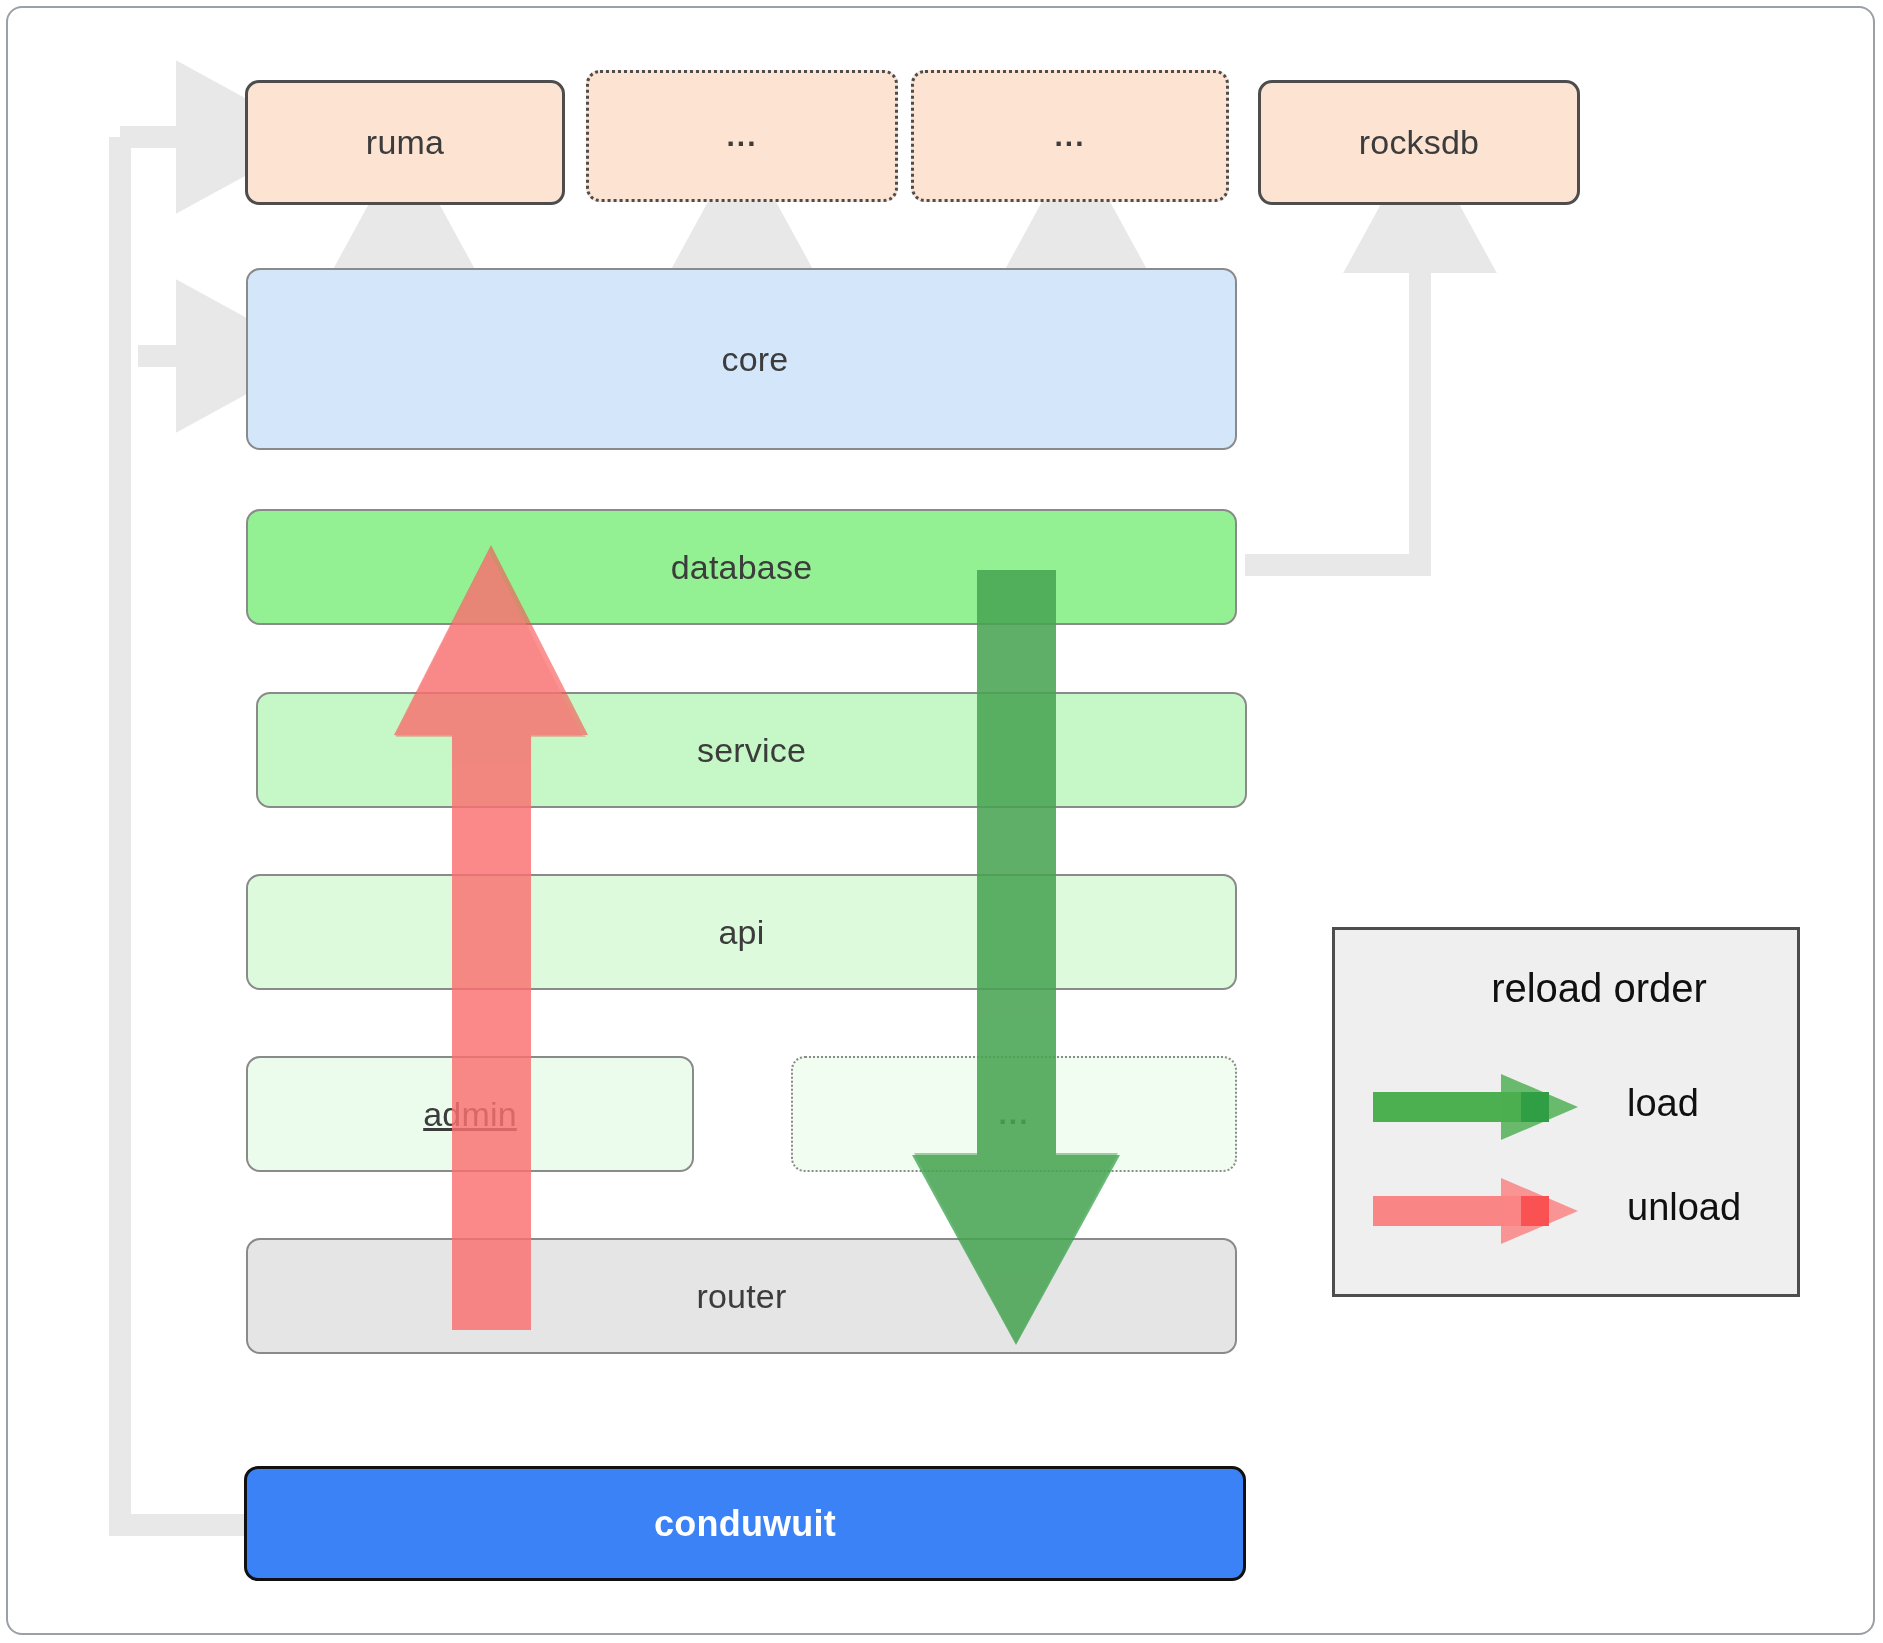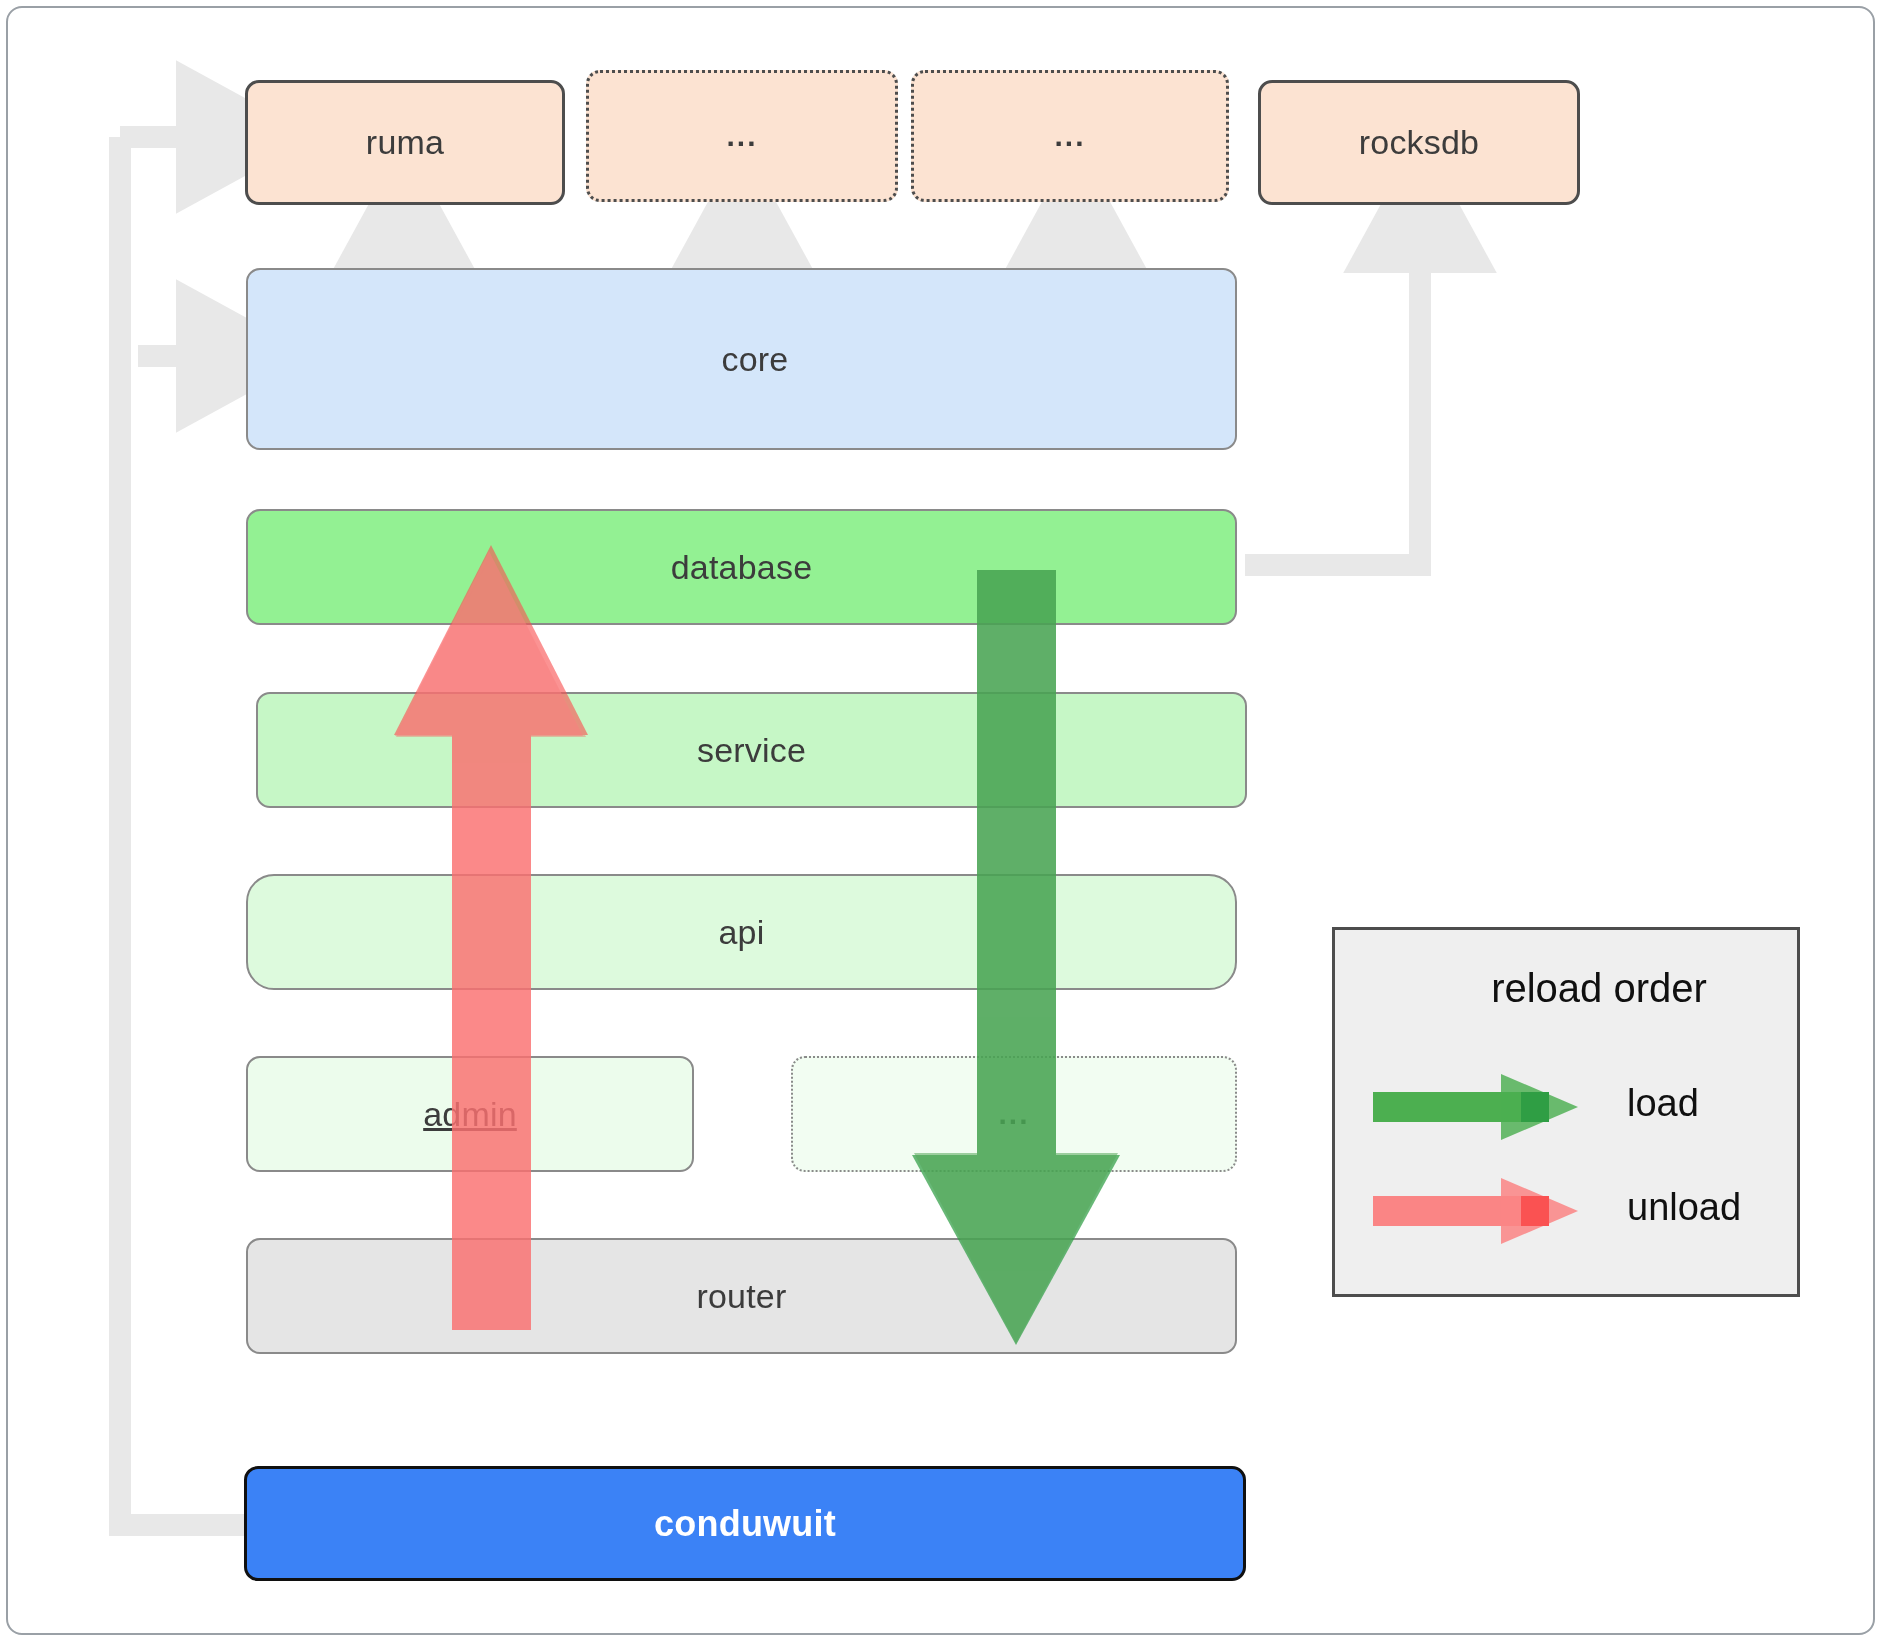--- a/index.html
+++ b/index.html
@@ -188,21 +188,21 @@
   </div>
 
   <div class="node solid-gray" style="left:246px; top:509px; width:991px; height:116px; background:#93f193;">
     <span>database</span>
   </div>
 
   <div class="node solid-gray" style="left:230px; top:692px; width:991px; height:116px; background:#c6f7c6;margin-left:26px;">
     <span>service</span>
   </div>
 
-  <div class="node solid-gray" style="left:246px; top:874px; width:991px; height:116px; background:#ddfadd;border-radius:28px;">
+  <div class="node solid-gray" style="left:246px; top:874px; width:991px; height:116px; background:#ddfadd;">
     <span>api</span>
   </div>
 
   <div class="node solid-gray" style="left:246px; top:1056px; width:448px; height:116px; background:#ecfcec;text-decoration:underline;">
     <span>admin</span>
   </div>
 
   <div class="node dotted-gray ellipsis" style="left:791px; top:1056px; width:446px; height:116px; background:#f2fdf2;">
     <span>...</span>
   </div>

